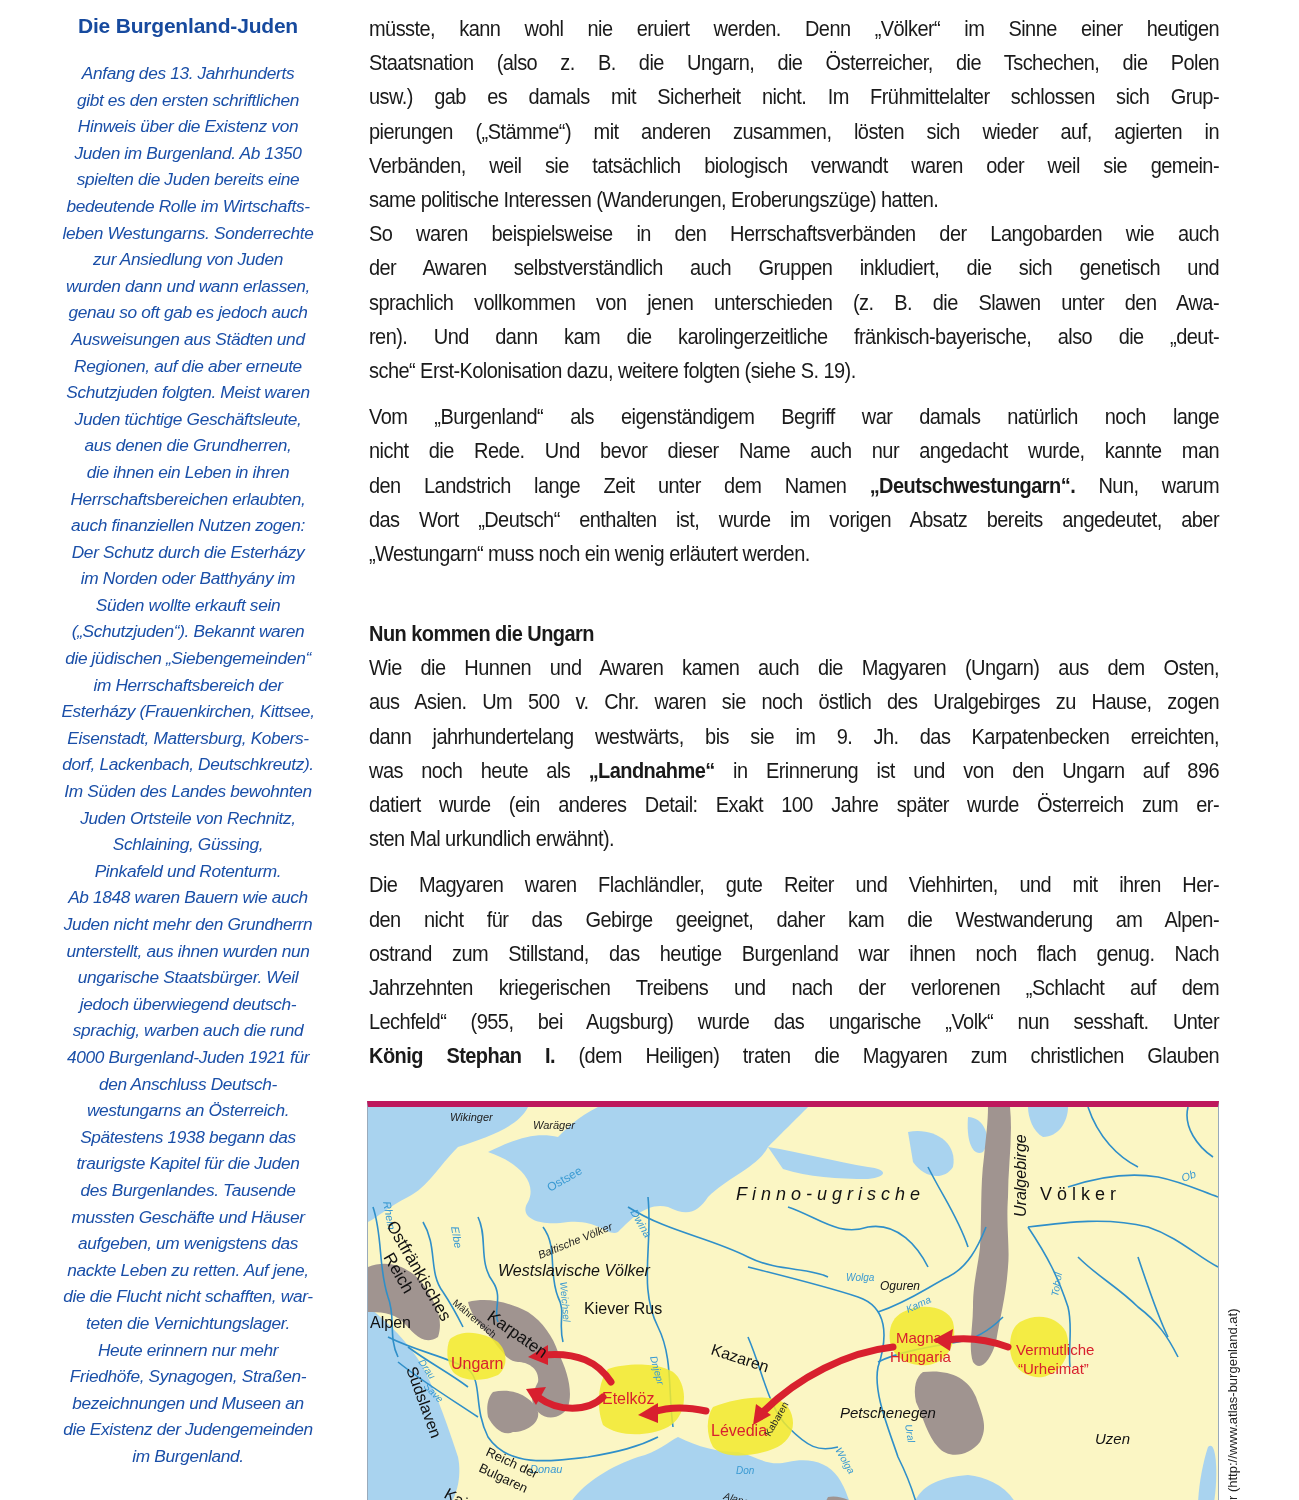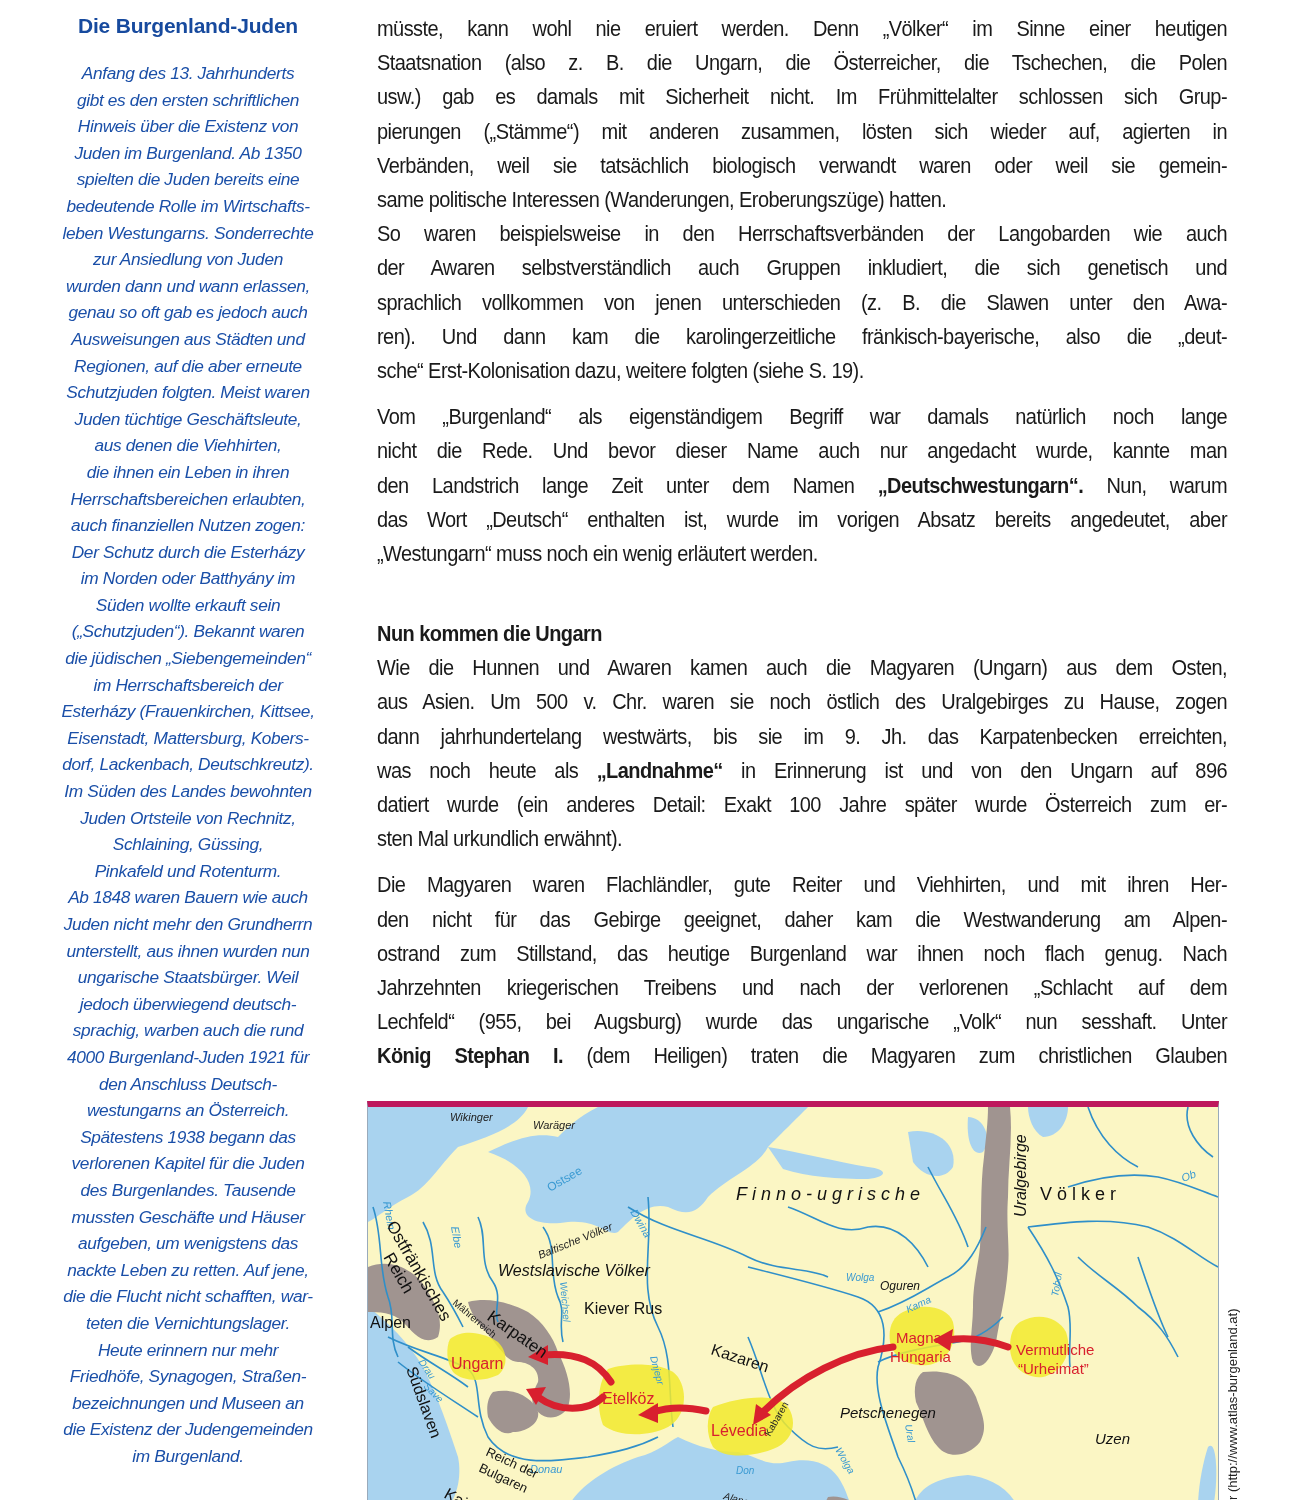--- a/index.html
+++ b/index.html
@@ -11,21 +11,21 @@
   }
   .sidebar-title {
     font-weight: bold; font-size: 21px; letter-spacing: -0.2px; margin: 0 0 22px 0;
     color: #174a9e;
   }
   .sidebar-body p {
     margin: 0; font-style: italic; font-size: 17.3px; line-height: 26.6px;
     white-space: nowrap; letter-spacing: -0.35px;
   }
   .main {
-    position: absolute; left: 377px; top: 12px; width: 850px;
+    position: absolute; left: 369px; top: 12px; width: 850px;
     font-family: "Liberation Sans", sans-serif; color: #1a1a1a;
   }
   .main .line {
     font-size: 21.5px; line-height: 34.2px; white-space: nowrap;
     text-align: justify; text-align-last: justify; letter-spacing: -0.6px;
     transform: scaleX(0.93); transform-origin: left;
     width: 914px;
   }
   .main .line.last { text-align-last: left; }
   .gap { height: 12px; }
@@ -60,21 +60,21 @@
       <p>spielten die Juden bereits eine</p>
       <p>bedeutende Rolle im Wirtschafts-</p>
       <p>leben Westungarns. Sonderrechte</p>
       <p>zur Ansiedlung von Juden</p>
       <p>wurden dann und wann erlassen,</p>
       <p>genau so oft gab es jedoch auch</p>
       <p>Ausweisungen aus Städten und</p>
       <p>Regionen, auf die aber erneute</p>
       <p>Schutzjuden folgten. Meist waren</p>
       <p>Juden tüchtige Geschäftsleute,</p>
-      <p>aus denen die Viehhirten,</p>
+      <p>aus denen die Grundherren,</p>
       <p>die ihnen ein Leben in ihren</p>
       <p>Herrschaftsbereichen erlaubten,</p>
       <p>auch finanziellen Nutzen zogen:</p>
       <p>Der Schutz durch die Esterházy</p>
       <p>im Norden oder Batthyány im</p>
       <p>Süden wollte erkauft sein</p>
       <p>(„Schutzjuden“). Bekannt waren</p>
       <p>die jüdischen „Siebengemeinden“</p>
       <p>im Herrschaftsbereich der</p>
       <p>Esterházy (Frauenkirchen, Kittsee,</p>
@@ -87,21 +87,21 @@
       <p>Ab 1848 waren Bauern wie auch</p>
       <p>Juden nicht mehr den Grundherrn</p>
       <p>unterstellt, aus ihnen wurden nun</p>
       <p>ungarische Staatsbürger. Weil</p>
       <p>jedoch überwiegend deutsch-</p>
       <p>sprachig, warben auch die rund</p>
       <p>4000 Burgenland-Juden 1921 für</p>
       <p>den Anschluss Deutsch-</p>
       <p>westungarns an Österreich.</p>
       <p>Spätestens 1938 begann das</p>
-      <p>verlorenen Kapitel für die Juden</p>
+      <p>traurigste Kapitel für die Juden</p>
       <p>des Burgenlandes. Tausende</p>
       <p>mussten Geschäfte und Häuser</p>
       <p>aufgeben, um wenigstens das</p>
       <p>nackte Leben zu retten. Auf jene,</p>
       <p>die die Flucht nicht schafften, war-</p>
       <p>teten die Vernichtungslager.</p>
       <p>Heute erinnern nur mehr</p>
       <p>Friedhöfe, Synagogen, Straßen-</p>
       <p>bezeichnungen und Museen an</p>
       <p>die Existenz der Judengemeinden</p>

